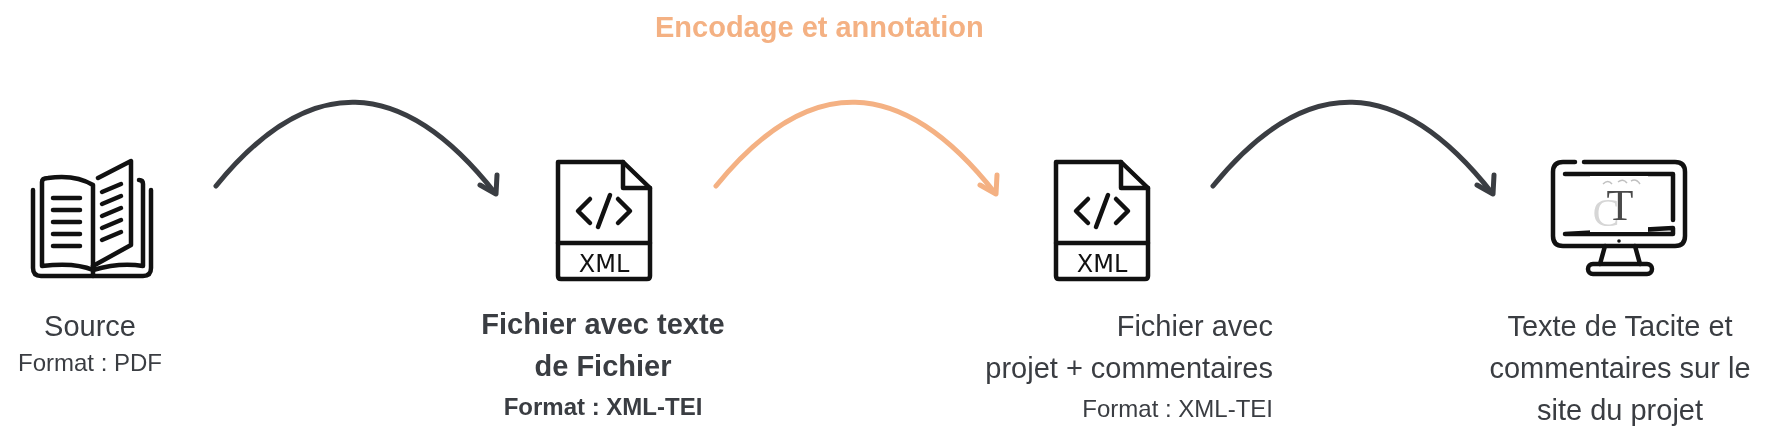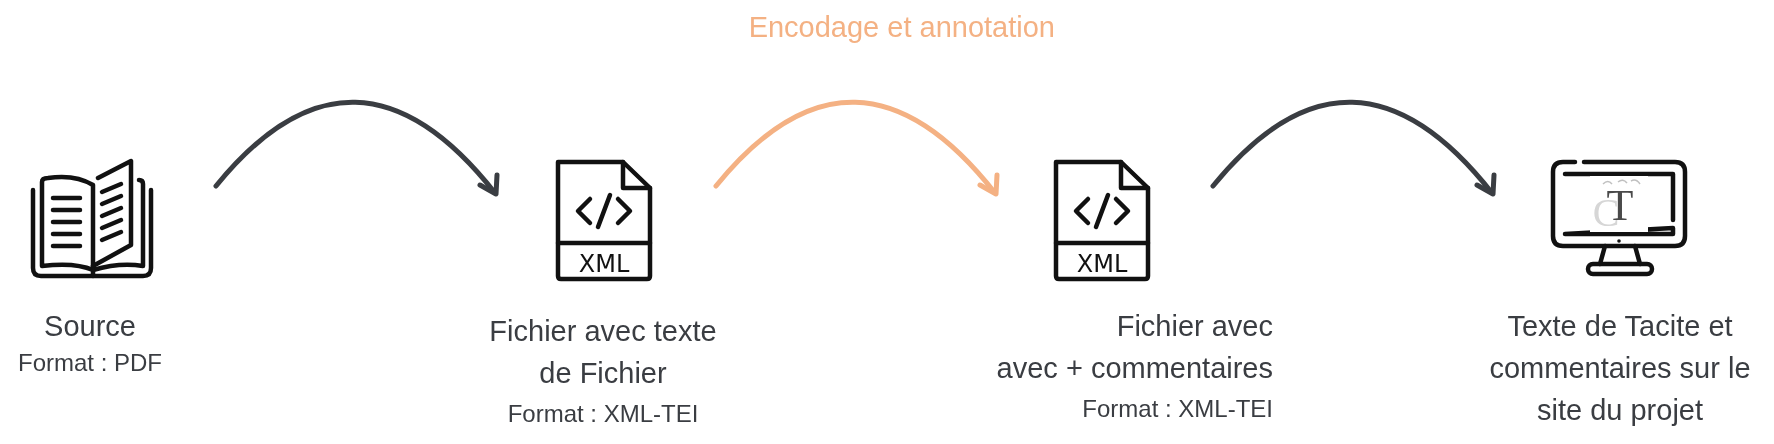--- a/index.html
+++ b/index.html
@@ -1,19 +1,19 @@
 <!DOCTYPE html>
 <html><head>
 <meta charset="utf-8">
 <style>
   html, body { margin:0; padding:0; background:#ffffff; }
   body { width:1774px; height:444px; position:relative; overflow:hidden;
          font-family:"Liberation Sans", "DejaVu Sans", sans-serif; color:#3a3d42; }
-  .title { position:absolute; left:655px; width:400px; text-align:right;
-           color:#f4b183; font-weight:normal; font-size:29px; line-height:44px; top:5px; }
+  .title { position:absolute; left:655px; width:400px; text-align:left;
+           color:#f4b183; font-weight:bold; font-size:29px; line-height:44px; top:5px; }
   .label { position:absolute; text-align:center; color:#3a3d42; }
   .main { font-size:29px; line-height:42px; display:block; white-space:nowrap; }
   .sub { font-size:24px; line-height:40px; display:block; white-space:nowrap; }
   svg.full { position:absolute; left:0; top:0; }
 </style>
 </head>
 <body>
 
 <div class="title">
   <div>Encodage et annotation</div>
@@ -88,29 +88,29 @@
     <text x="1620" y="220" text-anchor="middle" font-family="Liberation Serif, serif" font-size="44" fill="#4a4a4a">T</text>
     <path d="M1603,184 Q1608,179 1612,184 M1618,182 Q1623,178 1627,183 M1631,181 Q1636,178 1640,184" stroke="#c0c0c0" stroke-width="1.5" fill="none"></path>
   </g>
 </svg>
 
 <div class="label" style="left:-10px; width:200px; top:305px;">
   <span class="main">Source</span>
   <span class="sub" style="margin-top:-4px;">Format : PDF</span>
 </div>
 
-<div class="label" style="left:453px; width:300px; top:310px;">
+<div class="label" style="left:453px; width:300px; top:303px;font-weight:bold;">
   <span class="main">Fichier avec texte</span>
   <span class="main">de Fichier</span>
   <span class="sub">Format : XML-TEI</span>
 </div>
 
 <div class="label" style="left:933px; width:340px; top:305px;text-align:right;">
   <span class="main">Fichier avec</span>
-  <span class="main">avec + commentaires</span>
+  <span class="main">projet + commentaires</span>
   <span class="sub">Format : XML-TEI</span>
 </div>
 
 <div class="label" style="left:1460px; width:320px; top:305px;">
   <span class="main">Texte de Tacite et</span>
   <span class="main">commentaires sur le</span>
   <span class="main">site du projet</span>
 </div>
 
 </body></html>

